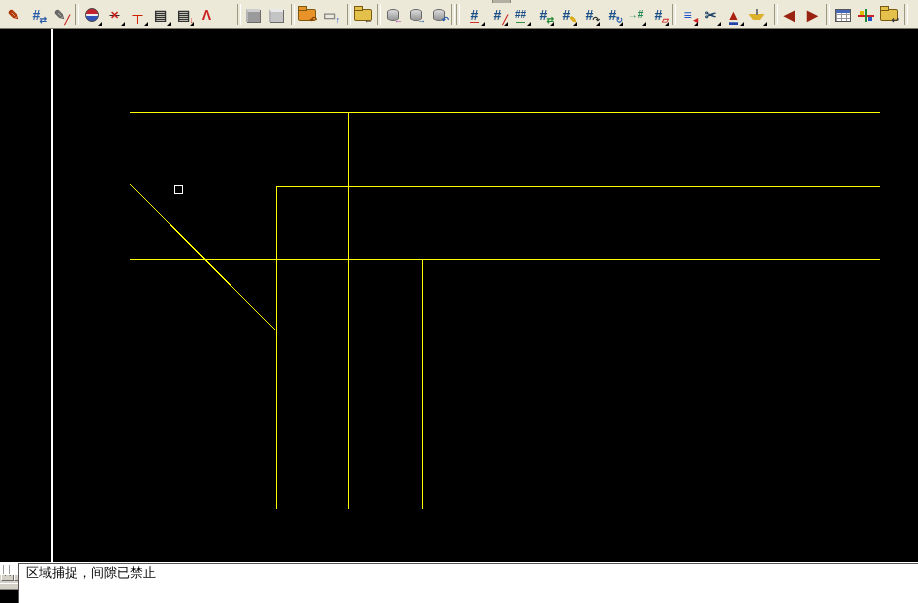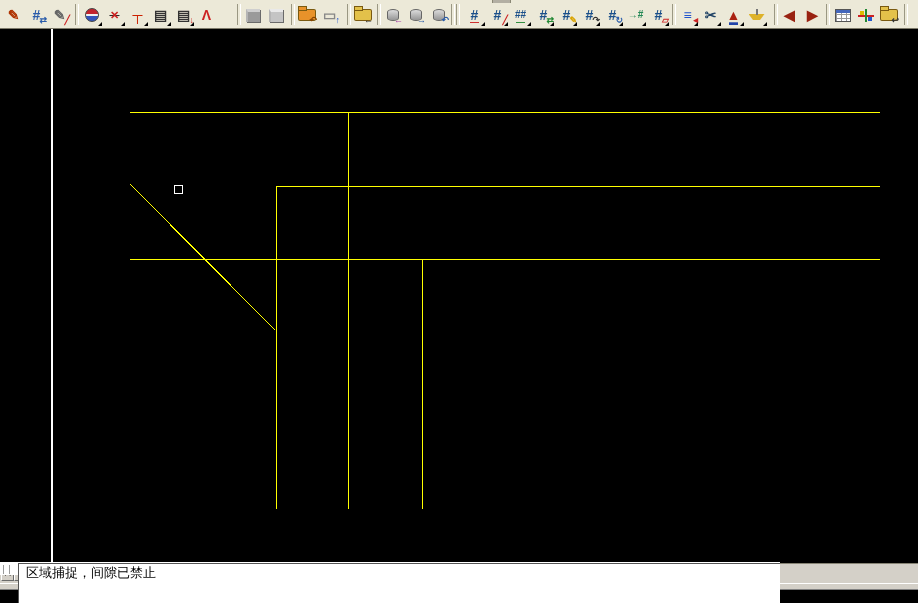--- a/index.html
+++ b/index.html
@@ -89,21 +89,21 @@
   }
   .sheet-tab.active{
     background:#000;color:#fff;height:18px;line-height:18px;font-weight:bold;z-index:2;
     filter:drop-shadow(0 0 0.6px #fff);
   }
   
   #lower-band{
     position:absolute;top:583px;left:0;width:918px;height:7px;
     background:#d4d0c8;border-top:1px solid #fff;border-bottom:1px solid #808080;box-sizing:border-box;
   }
-  #command-area{position:absolute;top:562px;left:0;width:780px;height:13px;background:#fff;}
+  #command-area{position:absolute;top:562px;left:0;width:918px;height:13px;background:#fff;}
   #command-area .grip{
     position:absolute;left:3px;top:3px;width:5px;height:9px;
     border-left:1px solid #9a9a9a;border-right:1px solid #9a9a9a;
   }
   .cmd-panel{
     position:absolute;left:18px;top:1px;right:0;height:40px;
     border-top:1px solid #555;border-left:1px solid #555;background:#fff;
     padding:1px 0 0 7px;box-sizing:border-box;
     font-size:13px;line-height:15px;color:#000;white-space:nowrap;
   }

